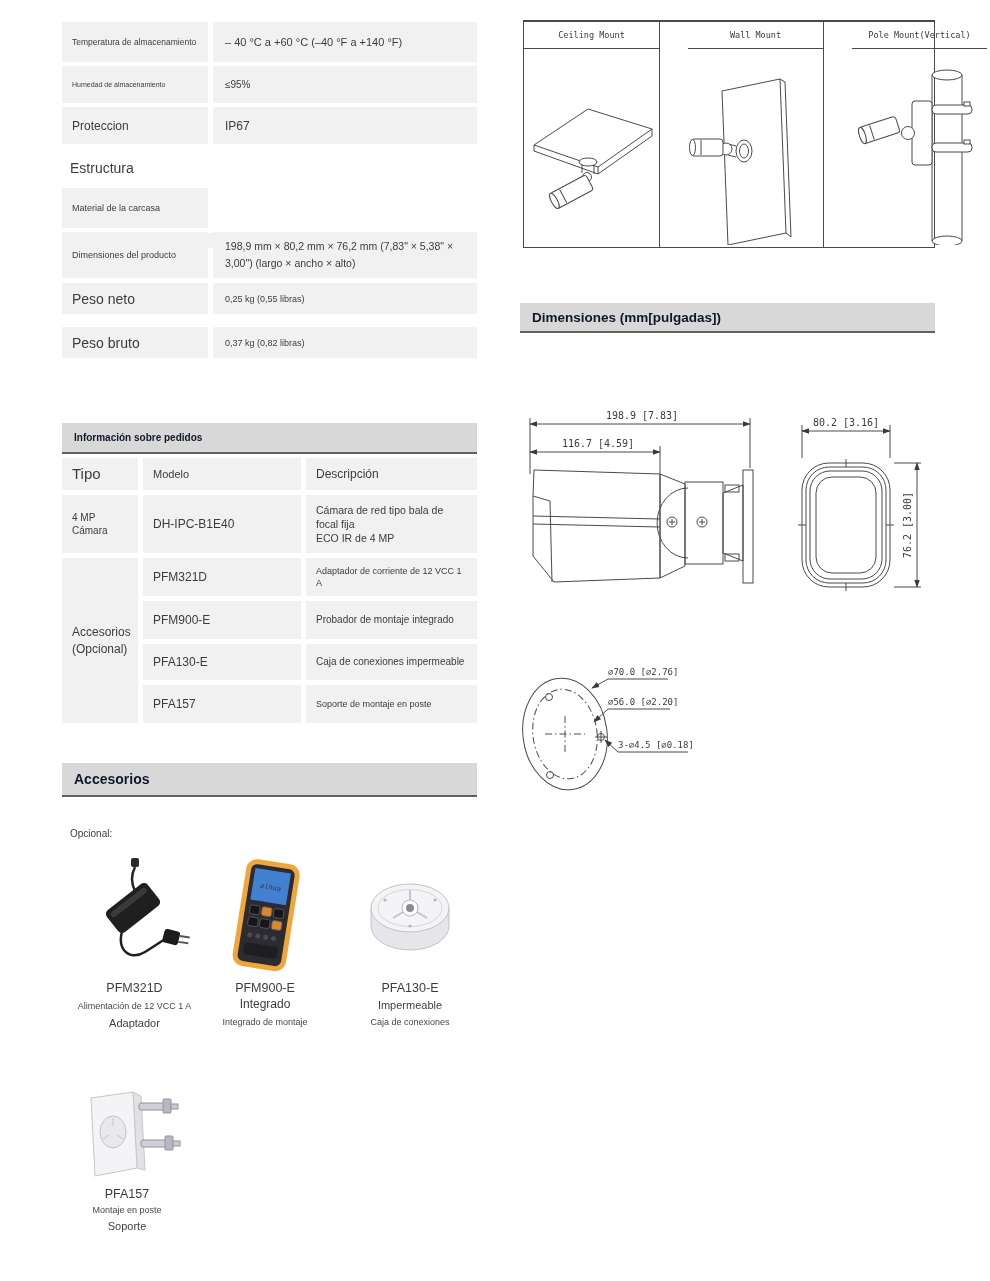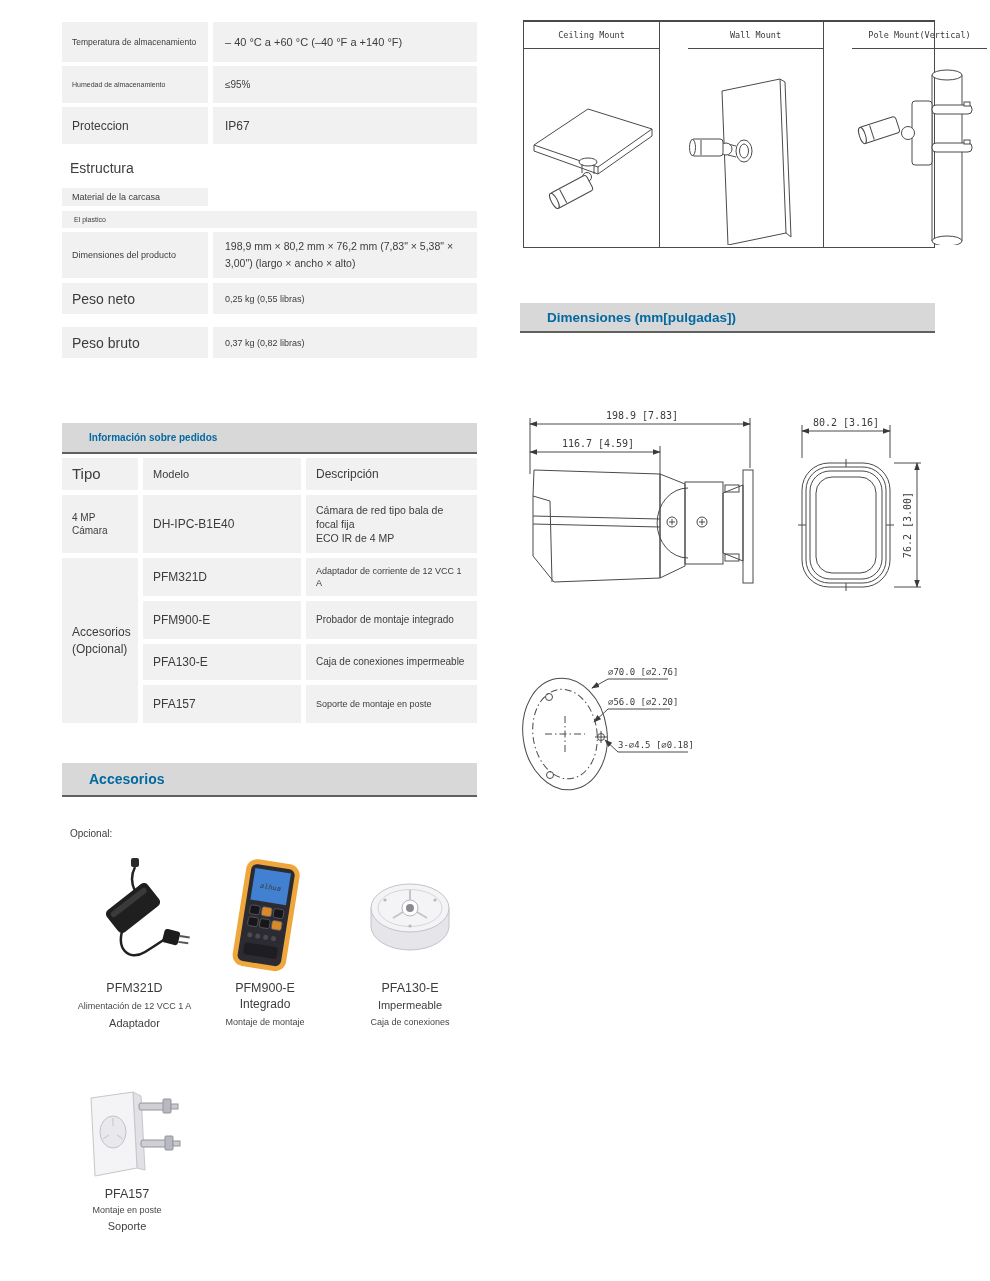--- a/index.html
+++ b/index.html
@@ -1,31 +1,31 @@
 <!DOCTYPE html>
 <html><head>
 <meta charset="utf-8">
 <style>
   html,body{margin:0;padding:0;background:#fff;}
   .page{position:relative;width:990px;height:1281px;background:#ffffff;
         font-family:"Liberation Sans",sans-serif;color:#3c3c3c;overflow:hidden;}
   
   .spec-row{display:flex;gap:5px;}
   .cell{background:#f1f1f1;display:flex;align-items:center;box-sizing:border-box;}
-  .cell.lab{width:146px;padding:4px 10px;flex:none;}
+  .cell.lab{width:146px;padding:15px 10px;flex:none;}
   .cell.val{flex:1;padding:4px 12px;}
   .fs7{font-size:7px;}  .fs8{font-size:8.5px;} .fs9{font-size:9px;}
   .fs10{font-size:10px;}.fs105{font-size:10.5px;}.fs11{font-size:11px;}
   .fs12{font-size:12px;}.fs125{font-size:12px;}.fs13{font-size:10px;}
   .fs14{font-size:14px;}.fs15{font-size:15px;}
   .abs{position:absolute;}
   .sec-title{font-size:14px;color:#3d3d3d;}
   
   .bar{background:#d8d8d8;border-bottom:2px solid #606060;display:flex;align-items:center;
-       padding-left:27px;box-sizing:border-box;font-weight:bold;color:#0369a1;}
+       padding-left:12px;box-sizing:border-box;font-weight:bold;color:#0f172a;}
   
   .pedidos-grid{display:grid;grid-template-columns:76px 158px 1fr;gap:5px;}
   .pcell{background:#f1f1f1;display:flex;align-items:center;padding:4px 10px;
          box-sizing:border-box;white-space:pre-line;line-height:1.35;}
   .span4{grid-row:span 4;}
   
   .mounts{border:1px solid #4a4a4a;border-top:2px solid #4a4a4a;display:grid;
           grid-template-columns:1fr 1fr 1fr;background:#fff;gap:28px;}
   .mount-cell{border-right:1px solid #4a4a4a;display:flex;flex-direction:column;}
   .mount-cell:last-child{border-right:none;}
@@ -293,21 +293,21 @@
           <circle cx="48" cy="82" r="2.5" fill="#4a4a52"></circle>
           <circle cx="56" cy="82" r="2.5" fill="#4a4a52"></circle>
           <circle cx="64" cy="82" r="2.5" fill="#4a4a52"></circle>
           <circle cx="72" cy="82" r="2.5" fill="#4a4a52"></circle>
           <rect x="44" y="90" width="34" height="12" rx="3" fill="#1d1d22"></rect>
         </g>
       </svg>
     </div>
     <div class="cap-model">PFM900-E</div>
     <div class="cap-lg" style="margin-top:2px;">Integrado</div>
-    <div class="cap-sm">Montaje de montaje</div>
+    <div class="cap-sm">Integrado de montaje</div>
   </div>
 
   <div class="acc-item" style="left:340px;top:855px;width:140px;">
     <div class="imgbox">
       <svg width="110" height="92" viewBox="0 0 110 92">
         <path d="M16,38 v18 a39,24 0 0 0 78,0 v-18" fill="#e6e6ea" stroke="#c2c2c8" stroke-width="1"></path>
         <ellipse cx="55" cy="38" rx="39" ry="24" fill="#f4f4f6" stroke="#c2c2c8" stroke-width="1"></ellipse>
         <ellipse cx="55" cy="38" rx="32" ry="18.5" fill="none" stroke="#d6d6da" stroke-width="1"></ellipse>
         <circle cx="55" cy="38" r="8" fill="#ffffff" stroke="#b4b4ba" stroke-width="1"></circle>
         <circle cx="55" cy="38" r="4" fill="#8a8a92"></circle>

